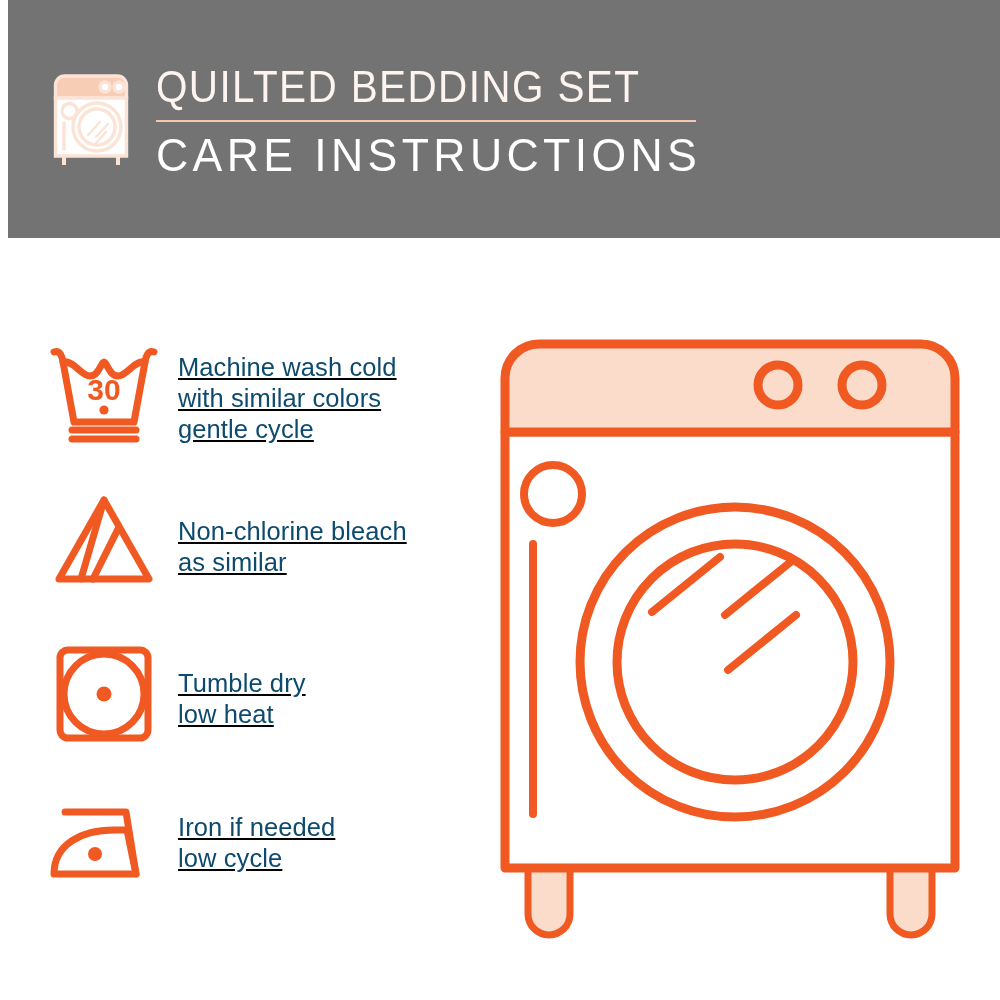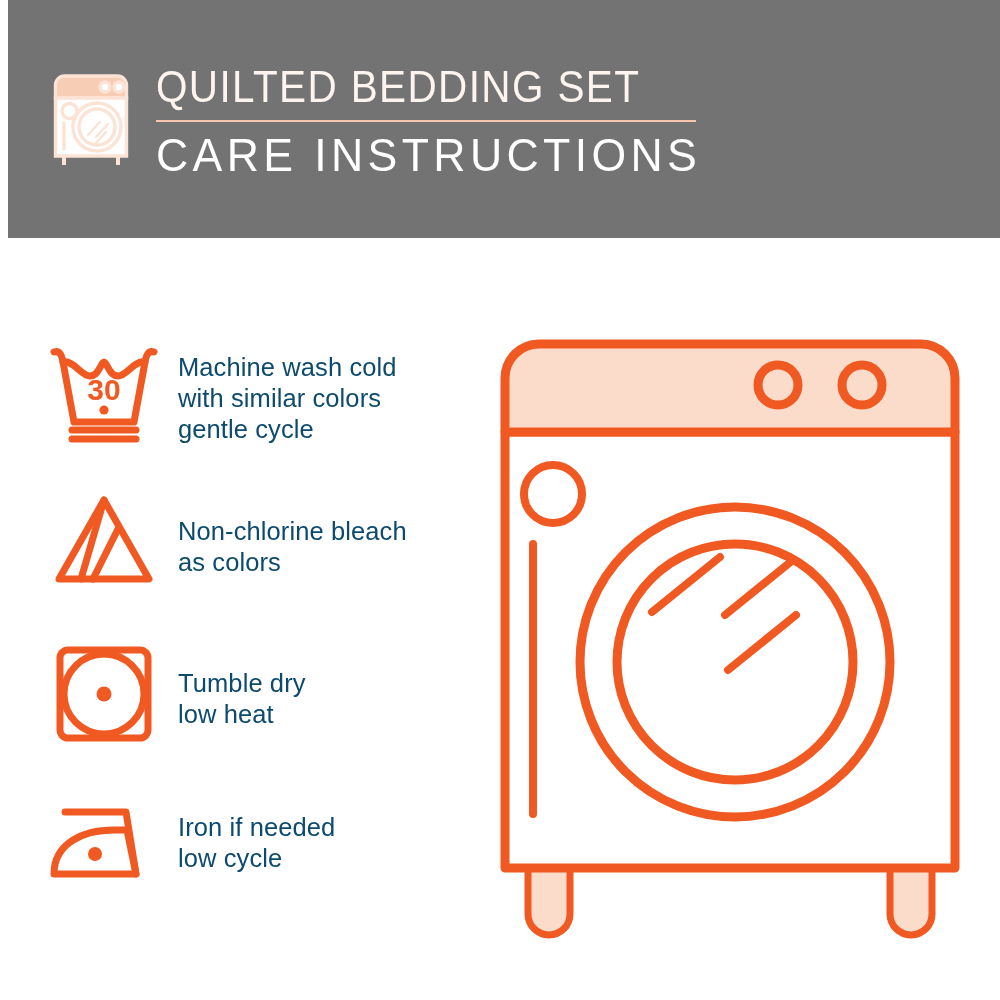--- a/index.html
+++ b/index.html
@@ -74,20 +74,21 @@
     transform: scaleX(0.97);
     transform-origin: left center;
   }
 
   
   #care-list {
     position: absolute;
     left: 48px;
     top: 330px;
     width: 430px;
+    text-decoration: underline;
   }
   .care-row {
     display: flex;
     flex-direction: row;
     align-items: flex-start;
     height: 150px;
   }
   .care-icon-wrap {
     width: 130px;
     flex: 0 0 auto;
@@ -183,21 +184,21 @@
       <div class="care-icon-wrap">
         <svg viewBox="0 0 112 105" width="112" height="105" aria-hidden="true">
           <g fill="none" stroke="#F05A22" stroke-width="7" stroke-linecap="round" stroke-linejoin="round">
             <path d="M56 12 L 101 91 L 11 91 Z"></path>
             <path d="M56 12 L 33 91"></path>
             <path d="M70 41 L 45 91"></path>
           </g>
         </svg>
       </div>
       <div class="care-text">Non-chlorine bleach
-as colors</div>
+as similar</div>
     </div>
 
     <div class="care-row row-dry">
       <div class="care-icon-wrap">
         <svg viewBox="0 0 112 105" width="112" height="105" aria-hidden="true">
           <g fill="none" stroke="#F05A22" stroke-width="7" stroke-linejoin="round">
             <rect x="12" y="12" width="88" height="88" rx="8" ry="8"></rect>
             <circle cx="56" cy="56" r="40"></circle>
           </g>
           <circle cx="56" cy="56" r="7.5" fill="#F05A22"></circle>

